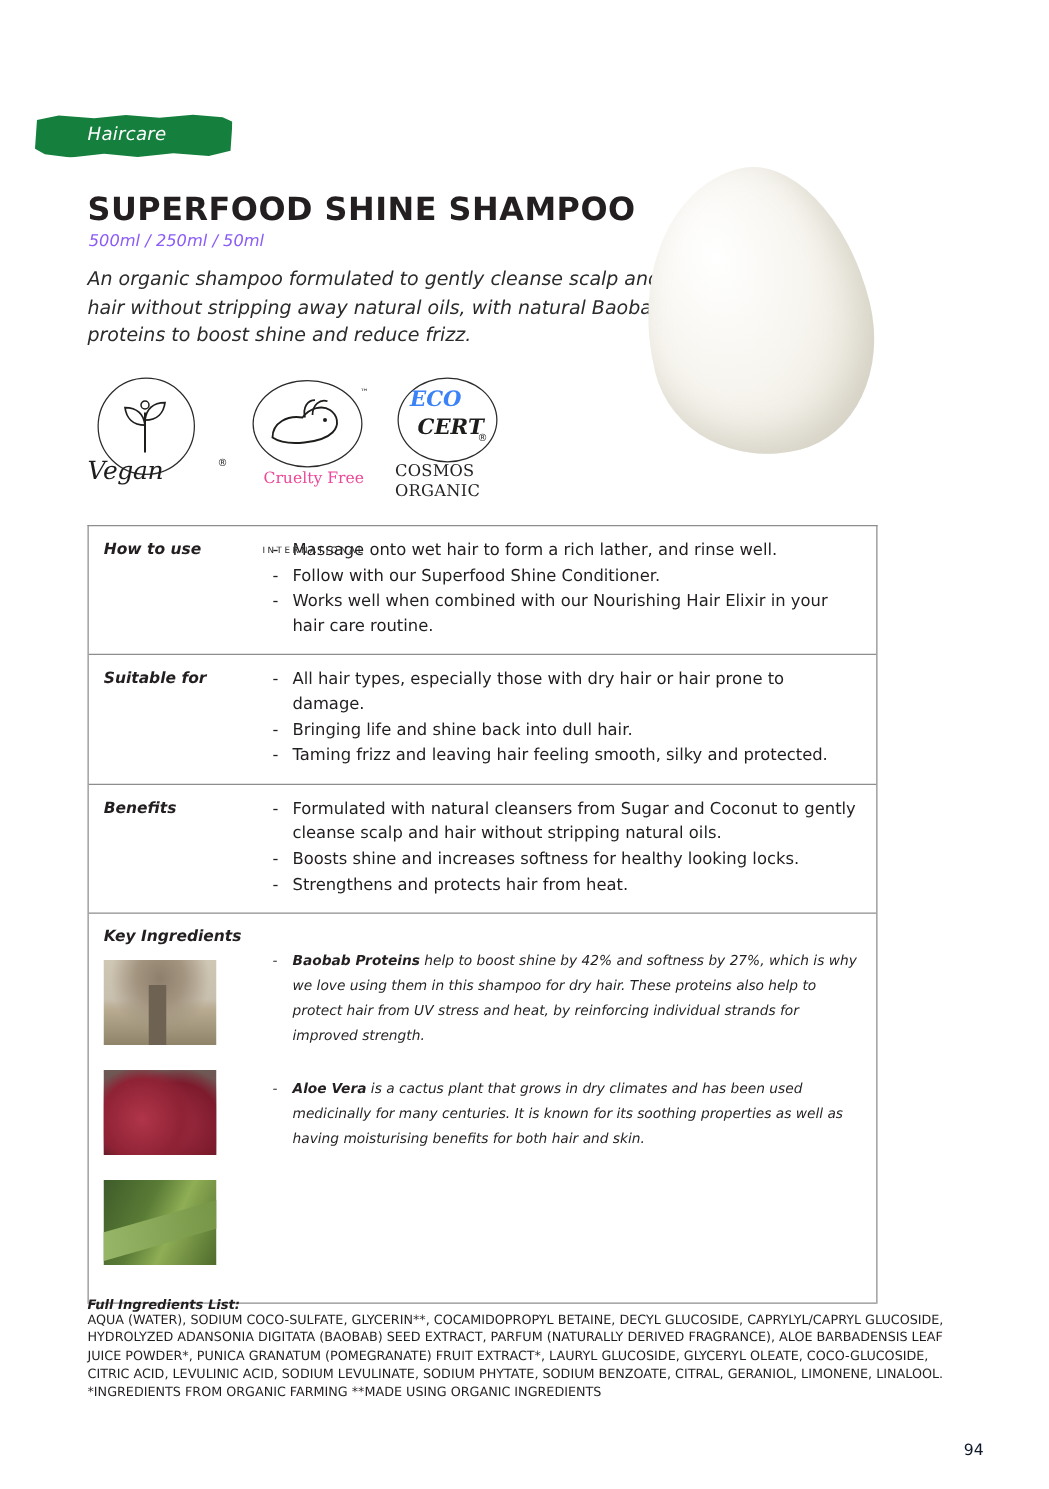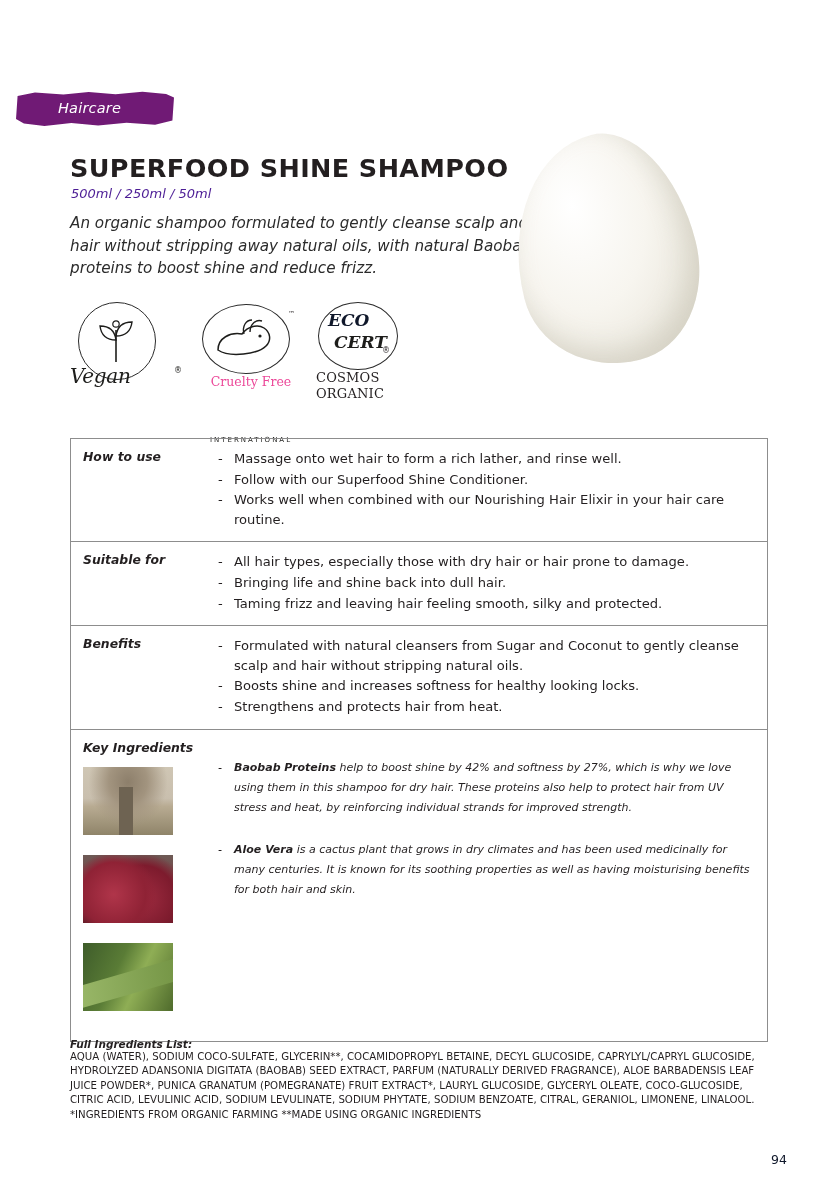--- a/index.html
+++ b/index.html
@@ -18,25 +18,25 @@
 
   .page {
     position: relative;
     width: 839px;
     height: 1191px;
   }
 
   
   .cat-tag {
     position: absolute;
-    left: 16px;
+    left: 28px;
     top: 91px;
     width: 158px;
     height: 36px;
-    background: #701a75;
+    background: #15803d;
     
     clip-path: polygon(1% 14%, 12% 4%, 30% 10%, 46% 3%, 63% 9%, 80% 2%, 95% 8%, 100% 18%,
                        99% 82%, 88% 94%, 70% 88%, 52% 96%, 35% 89%, 18% 97%, 5% 90%, 0% 78%);
   }
   .cat-tag span {
     position: absolute;
     left: 42px;
     top: 9px;
     color: #ffffff;
     font-size: 14.5px;
@@ -54,21 +54,21 @@
     font-weight: bold;
     letter-spacing: 0.4px;
     color: #231f20;
   }
   .sizes {
     position: absolute;
     left: 71px;
     top: 186px;
     font-size: 13px;
     font-style: italic;
-    color: #4c1d95;
+    color: #8b5cf6;
   }
   .intro {
     position: absolute;
     left: 70px;
     top: 212px;
     width: 470px;
     font-size: 15.2px;
     font-style: italic;
     line-height: 22.5px;
     color: #2b2b2b;
@@ -162,21 +162,21 @@
   }
 
   .eco-circ { left: 2px; top: 0px; width: 78px; height: 66px; border-radius: 50%; }
   .eco-word1 {
     position: absolute;
     left: 12px; top: 8px;
     font-size: 17px;
     font-weight: bold;
     font-style: italic;
     font-family: "DejaVu Serif", serif;
-    color: #0f172a;
+    color: #3b82f6;
   }
   .eco-word2 {
     position: absolute;
     left: 18px; top: 30px;
     font-size: 17px;
     font-weight: bold;
     font-style: italic;
     font-family: "DejaVu Serif", serif;
     color: #1d1d1b;
   }
@@ -197,22 +197,22 @@
     left: 0px; top: 84px;
     font-size: 13px;
     font-family: "DejaVu Serif", serif;
     letter-spacing: 0.2px;
   }
 
   
   .table {
     position: absolute;
     left: 70px;
-    top: 438px;
-    width: 698px;
+    top: 420px;
+    width: 632px;
     border: 1px solid #8d8d8d;
     border-bottom: none;
     box-sizing: border-box;
   }
   .row {
     display: flex;
     border-bottom: 1px solid #8d8d8d;
     box-sizing: border-box;
   }
   .cell-label {

